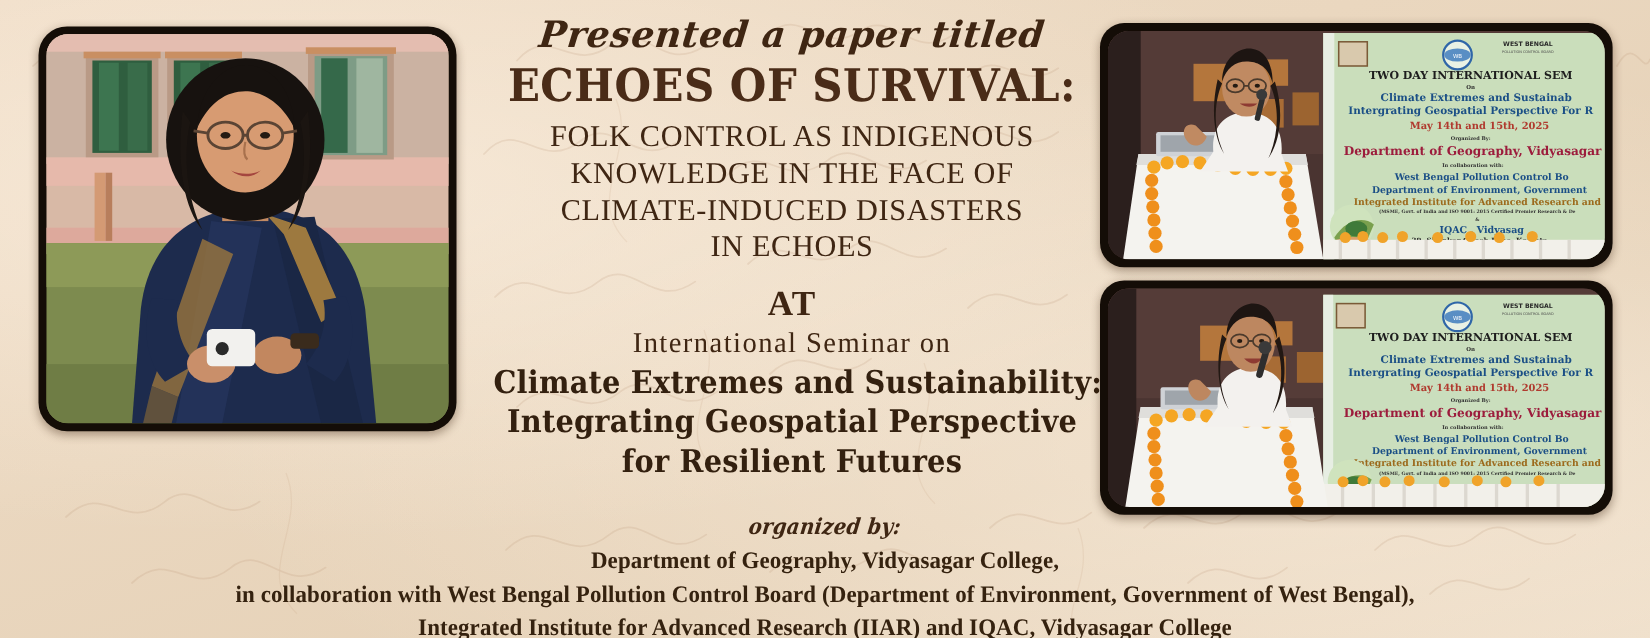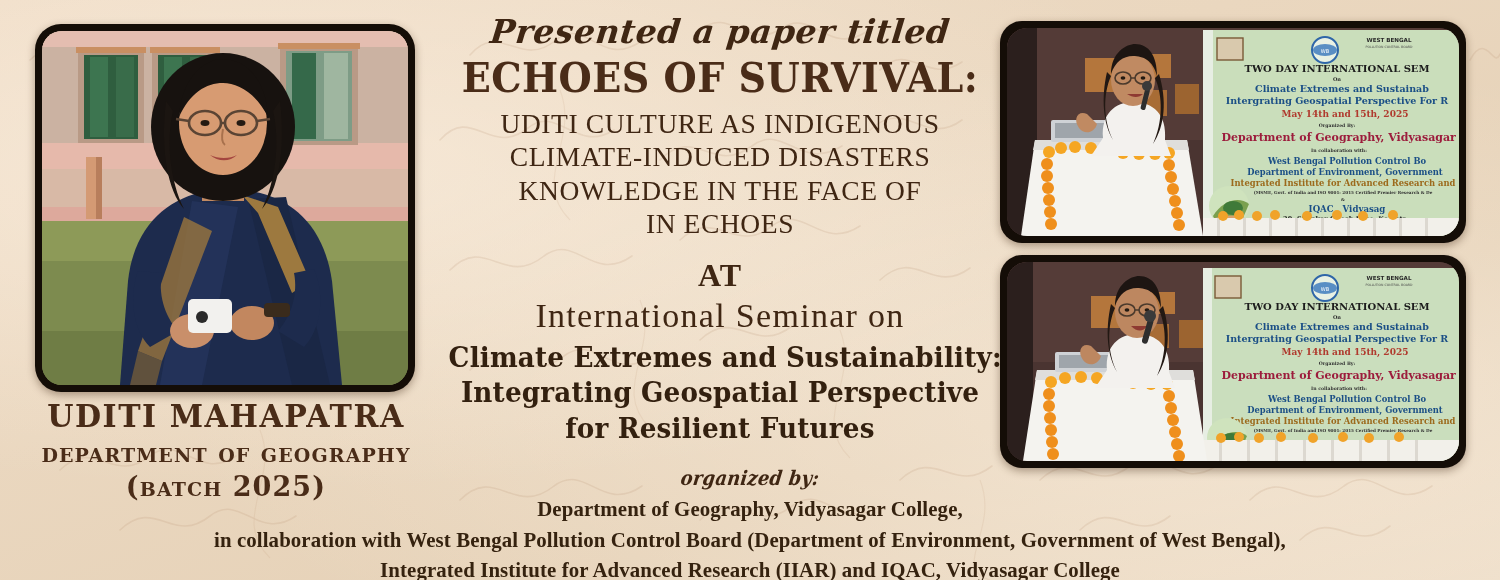--- a/index.html
+++ b/index.html
@@ -88,21 +88,21 @@
   #at-word {
     font-family: "Liberation Serif", serif;
     font-weight: 700;
     font-size: 32px;
     letter-spacing: 1px;
     margin: 16px 0 2px 0;
     color: #3f2613;
   }
   #seminar-name {
     font-family: "Liberation Serif", serif;
-    font-size: 34px;
+    font-size: 26px;
     letter-spacing: 1.3px;
     color: #3f2613;
     margin: 0 0 3px 0;
     line-height: 1.2;
   }
   .seminar-bold {
     font-family: "DejaVu Serif", serif;
     font-weight: 700;
     font-size: 28.5px;
     color: #33200f;
@@ -314,37 +314,32 @@
 
         <path d="M181 98 C179 108 180 112 183 114" stroke="#a8714d" stroke-width="2" fill="none"></path>
         <path d="M168 124 C176 131 188 131 195 124 C188 128 176 128 168 124 Z" fill="#a4463f"></path>
       </svg>
     </div>
   </div>
 
   <div id="center-col">
     <p class="script-line">Presented a paper titled</p>
     <h1 id="paper-title">ECHOES OF SURVIVAL:</h1>
-    <p class="subtitle-line">UDITI CULTURE AS  INDIGENOUS</p>
+    <p class="subtitle-line">FOLK CONTROL AS  INDIGENOUS</p>
+    <p class="subtitle-line">KNOWLEDGE  IN THE FACE OF</p>
     <p class="subtitle-line">CLIMATE-INDUCED DISASTERS</p>
-    <p class="subtitle-line">KNOWLEDGE  IN THE FACE OF</p>
     <p class="subtitle-line">IN ECHOES</p>
 
     <p id="at-word">AT</p>
     <p id="seminar-name">International Seminar on</p>
     <p class="seminar-bold">Climate Extremes and Sustainability:</p>
     <p class="seminar-bold">Integrating Geospatial Perspective</p>
     <p class="seminar-bold">for Resilient Futures</p>
   </div>
 
-  <div id="name-block">
-    <p id="student-name">UDITI MAHAPATRA</p>
-    <p id="student-dept">Department of Geography</p>
-    <p id="student-batch">(Batch 2025)</p>
-  </div>
 
   <div id="organizer-block">
     <p id="organized-by">organized by:</p>
     <p class="org-line">Department of Geography, Vidyasagar College,</p>
     <p class="org-line">in collaboration with West Bengal Pollution Control Board (Department of Environment, Government of West Bengal),</p>
     <p class="org-line">Integrated Institute for Advanced Research (IIAR) and IQAC, Vidyasagar College</p>
   </div>
 
   <div class="photo-frame" id="photo-top-frame">
     <div class="inner">

